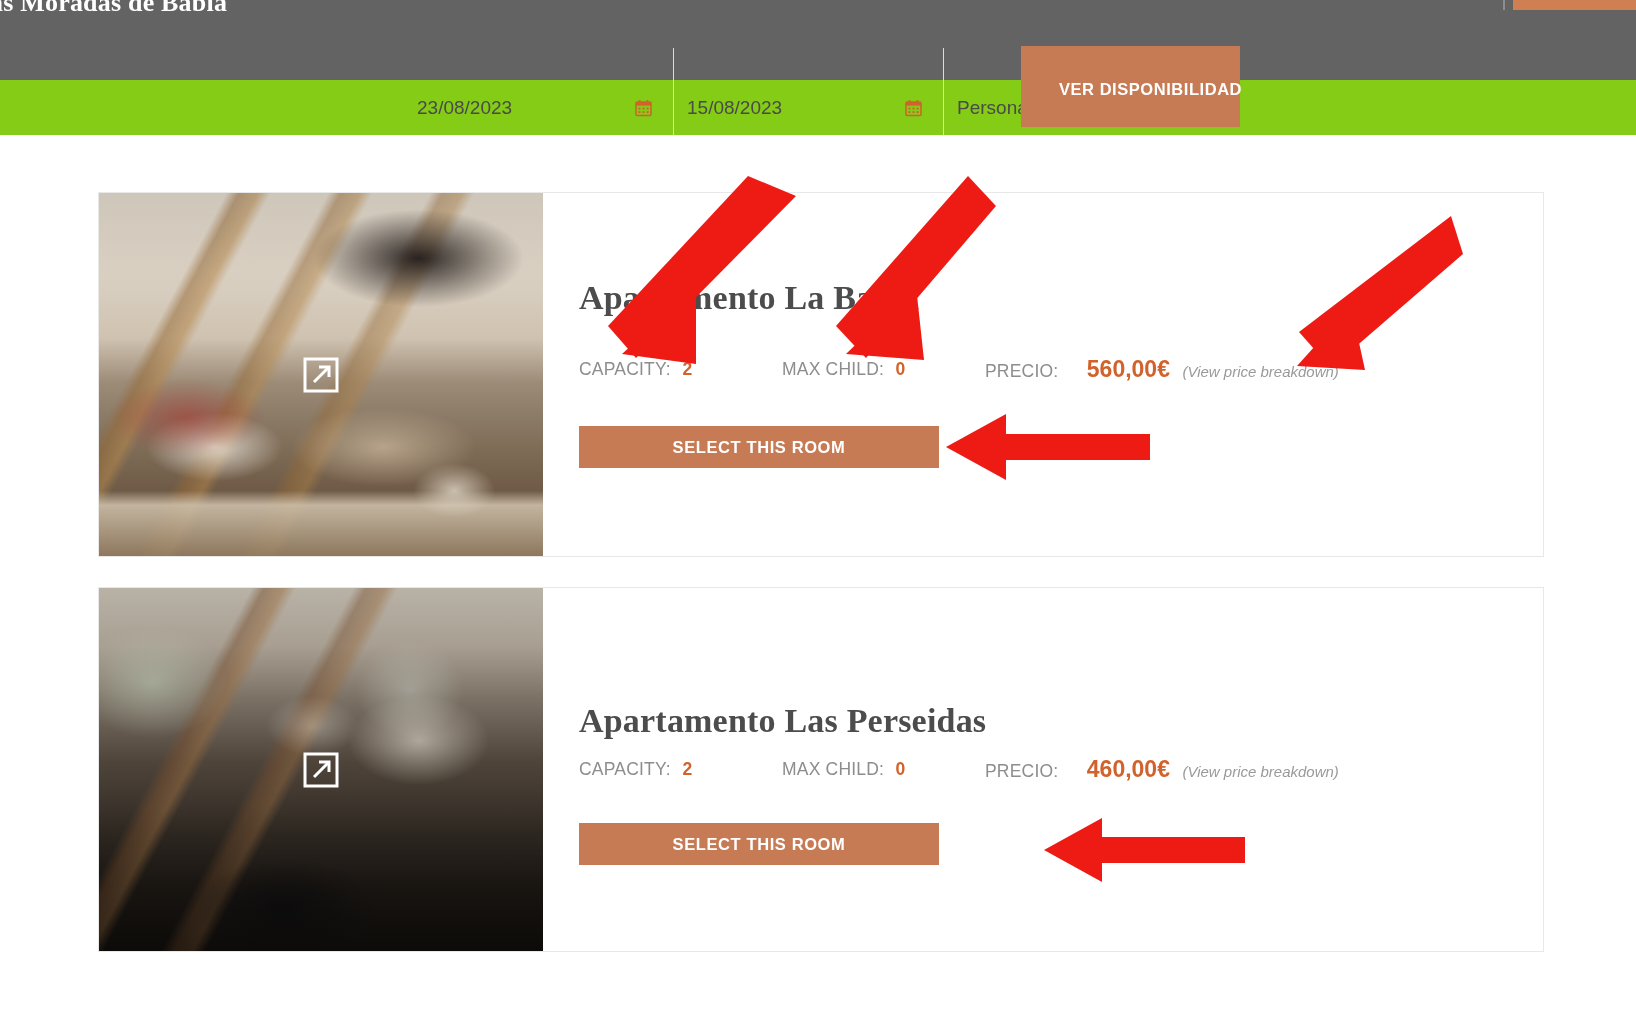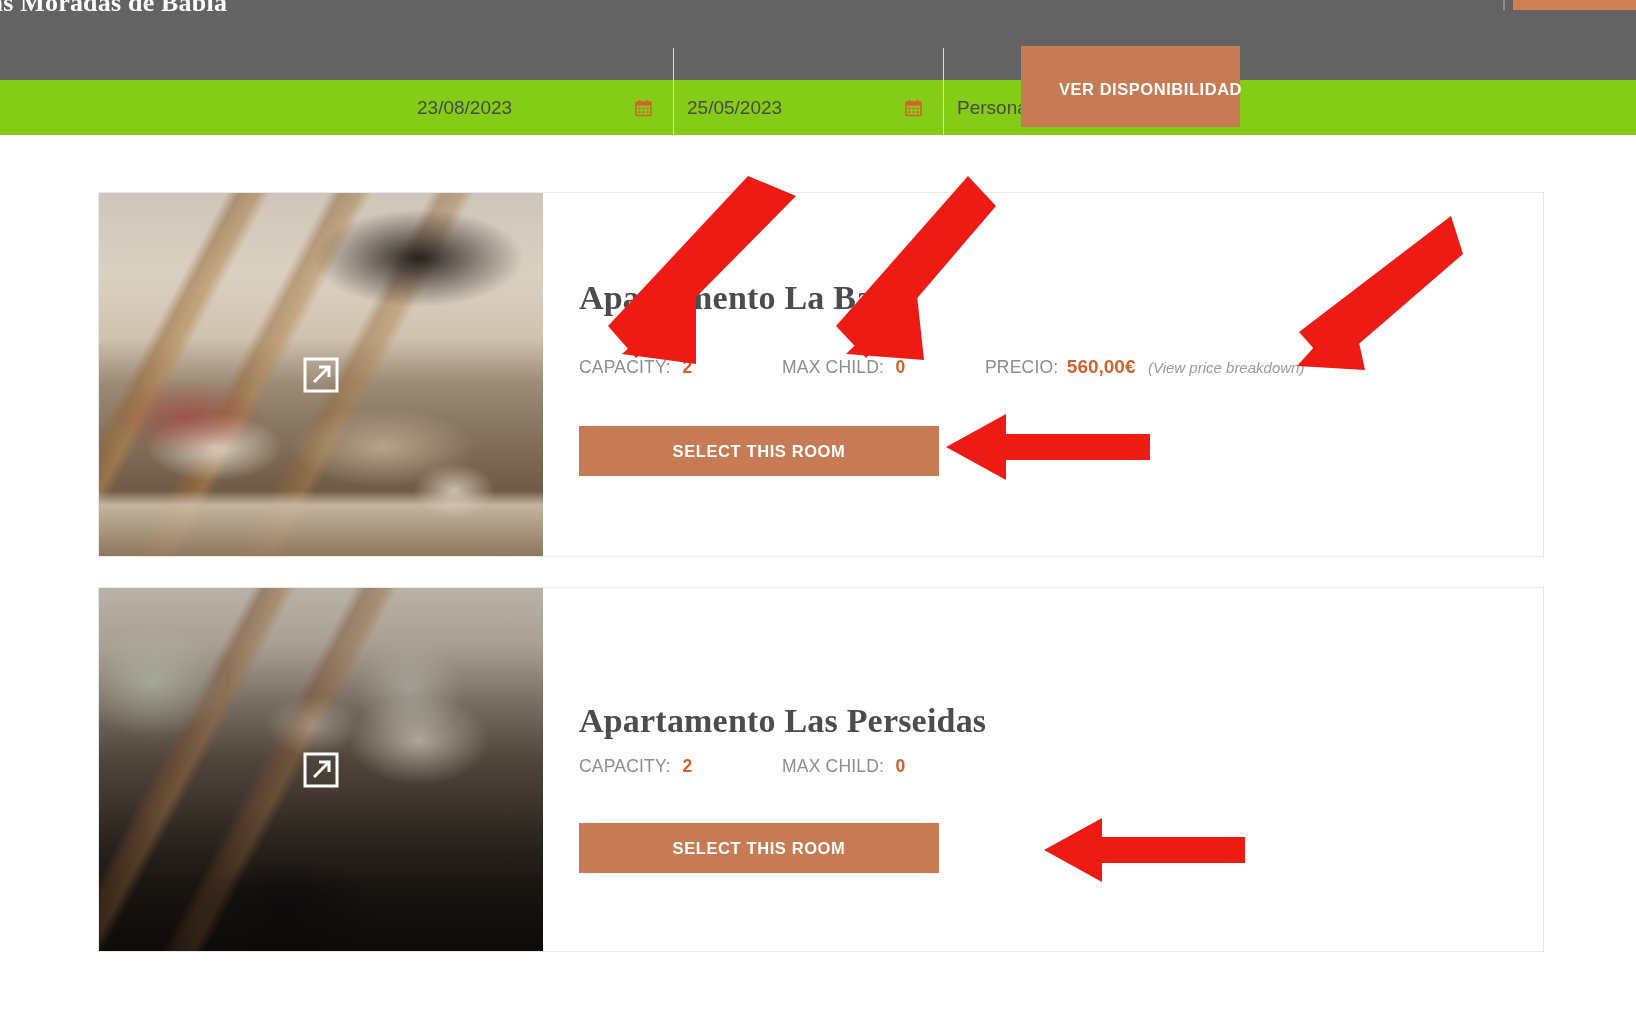--- a/index.html
+++ b/index.html
@@ -280,39 +280,39 @@
     font-weight: 700;
     margin-left: 7px;
   }
 
   .meta-block { margin-right: 0; }
   .meta-capacity { width: 203px; }
   .meta-child    { width: 203px; }
   .meta-price    { }
 
   .price-value {
-    font-size: 19px;
+    font-size: 23px;
     color: #d2622b;
     font-weight: 700;
-    margin-left: 4px;
+    margin-left: 24px;
   }
 
   .price-breakdown {
     font-size: 15px;
     color: #9a9a9a;
     margin-left: 8px;
     cursor: pointer;
     font-style: italic;
   }
 
   .select-btn {
     position: absolute;
     left: 36px;
     width: 360px;
-    height: 50px;
+    height: 42px;
     background: #c67b54;
     color: #ffffff;
     border: none;
     font-family: "Liberation Sans", sans-serif;
     font-size: 16.5px;
     font-weight: 700;
     letter-spacing: 0.6px;
     cursor: pointer;
     white-space: nowrap;
   }
@@ -358,21 +358,21 @@
           <rect x="5.5" y="11.5" width="2.6" height="2.4" fill="#d2622b"></rect>
           <rect x="10.7" y="11.5" width="2.6" height="2.4" fill="#d2622b"></rect>
           <rect x="15.9" y="11.5" width="2.6" height="2.4" fill="#d2622b"></rect>
           <rect x="5.5" y="16" width="2.6" height="2.4" fill="#d2622b"></rect>
           <rect x="10.7" y="16" width="2.6" height="2.4" fill="#d2622b"></rect>
           <rect x="15.9" y="16" width="2.6" height="2.4" fill="#d2622b"></rect>
         </svg>
       </div>
 
       <div class="field date-out">
-        <span class="field-value">25/05/2023</span>
+        <span class="field-value">15/08/2023</span>
         <svg class="cal-icon" viewBox="0 0 24 24">
           <rect x="2.5" y="4.5" width="19" height="17" rx="1.5" fill="none" stroke="#d2622b" stroke-width="2"></rect>
           <rect x="2.5" y="4.5" width="19" height="4.5" fill="#d2622b"></rect>
           <rect x="6" y="2" width="2.2" height="4" fill="#d2622b"></rect>
           <rect x="15.8" y="2" width="2.2" height="4" fill="#d2622b"></rect>
           <rect x="5.5" y="11.5" width="2.6" height="2.4" fill="#d2622b"></rect>
           <rect x="10.7" y="11.5" width="2.6" height="2.4" fill="#d2622b"></rect>
           <rect x="15.9" y="11.5" width="2.6" height="2.4" fill="#d2622b"></rect>
           <rect x="5.5" y="16" width="2.6" height="2.4" fill="#d2622b"></rect>
           <rect x="10.7" y="16" width="2.6" height="2.4" fill="#d2622b"></rect>
@@ -438,20 +438,25 @@
 
         <div class="room-meta">
           <div class="meta-block meta-capacity">
             <span class="meta-label">CAPACITY:</span>
             <span class="meta-value">2</span>
           </div>
           <div class="meta-block meta-child">
             <span class="meta-label">MAX CHILD:</span>
             <span class="meta-value">0</span>
           </div>
+          <div class="meta-block meta-price">
+            <span class="meta-label">PRECIO:</span>
+            <span class="price-value">460,00€</span>
+            <span class="price-breakdown">(View price breakdown)</span>
+          </div>
         </div>
 
         <button class="select-btn">SELECT THIS ROOM</button>
       </div>
     </div>
 
   </div>
 
   <svg class="arrow" style="left:600px; top:168px; width:200px; height:200px;" viewBox="0 0 200 200">
     <g fill="#ee1b15">

